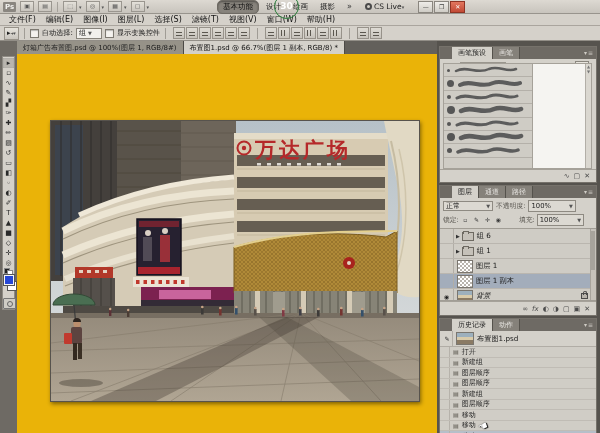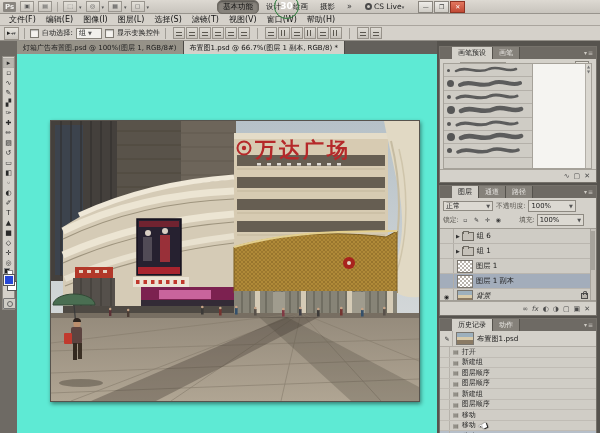--- a/index.html
+++ b/index.html
@@ -68,21 +68,21 @@
   #swatch-block{position:relative;width:13px;height:28px;}
   .mini-swatches{position:absolute;left:1px;top:0;width:7px;height:6px;}
   .mini-swatches .mf{position:absolute;left:0;top:0;width:4px;height:4px;background:#222;border:1px solid #888;}
   .mini-swatches .mb{position:absolute;left:3px;top:2px;width:4px;height:4px;background:#fff;border:1px solid #888;}
   .bg-swatch{position:absolute;left:4px;top:13px;width:8px;height:8px;background:#fff;border:1px solid #555;}
   .fg-swatch{position:absolute;left:1px;top:7px;width:8px;height:8px;border:1px solid #f5f5f5;outline:1px solid #555;}
   .qm-icon{width:11px;height:9px;margin:2px auto 0;border:1px solid #777;border-radius:1px;position:relative;background:#cfccc5;}
   .qm-icon::after{content:"";position:absolute;left:3px;top:2px;width:4px;height:4px;border-radius:50%;border:1px solid #666;}
 
   
-  #canvas-area{position:absolute;left:17px;top:54px;width:420px;height:379px;background:#5eead4;}
+  #canvas-area{position:absolute;left:17px;top:54px;width:420px;height:379px;background:#eab308;}
   #photo{position:absolute;left:33px;top:66px;width:368px;height:280px;border:1px solid #57534d;
     box-shadow:1px 2px 4px rgba(0,0,0,.45);background:#888;}
 
   
   #right-bg{position:absolute;left:437px;top:41px;width:163px;height:392px;background:#56534e;}
   .panel{position:absolute;left:439px;width:158px;background:#d4d1ca;border:1px solid #76726b;box-sizing:border-box;}
   .ptabs{height:12px;background:#6e6a64;display:flex;align-items:flex-end;position:relative;}
   .ptab{font-size:7px;padding:1px 6px;background:#85817a;color:#e8e6e2;border-right:1px solid #55524c;white-space:nowrap;}
   .ptab.active{background:#d4d1ca;color:#191919;margin-left:12px;}
   .pmenu{position:absolute;right:2px;top:2px;color:#cfccc5;font-size:6px;letter-spacing:1px;}

